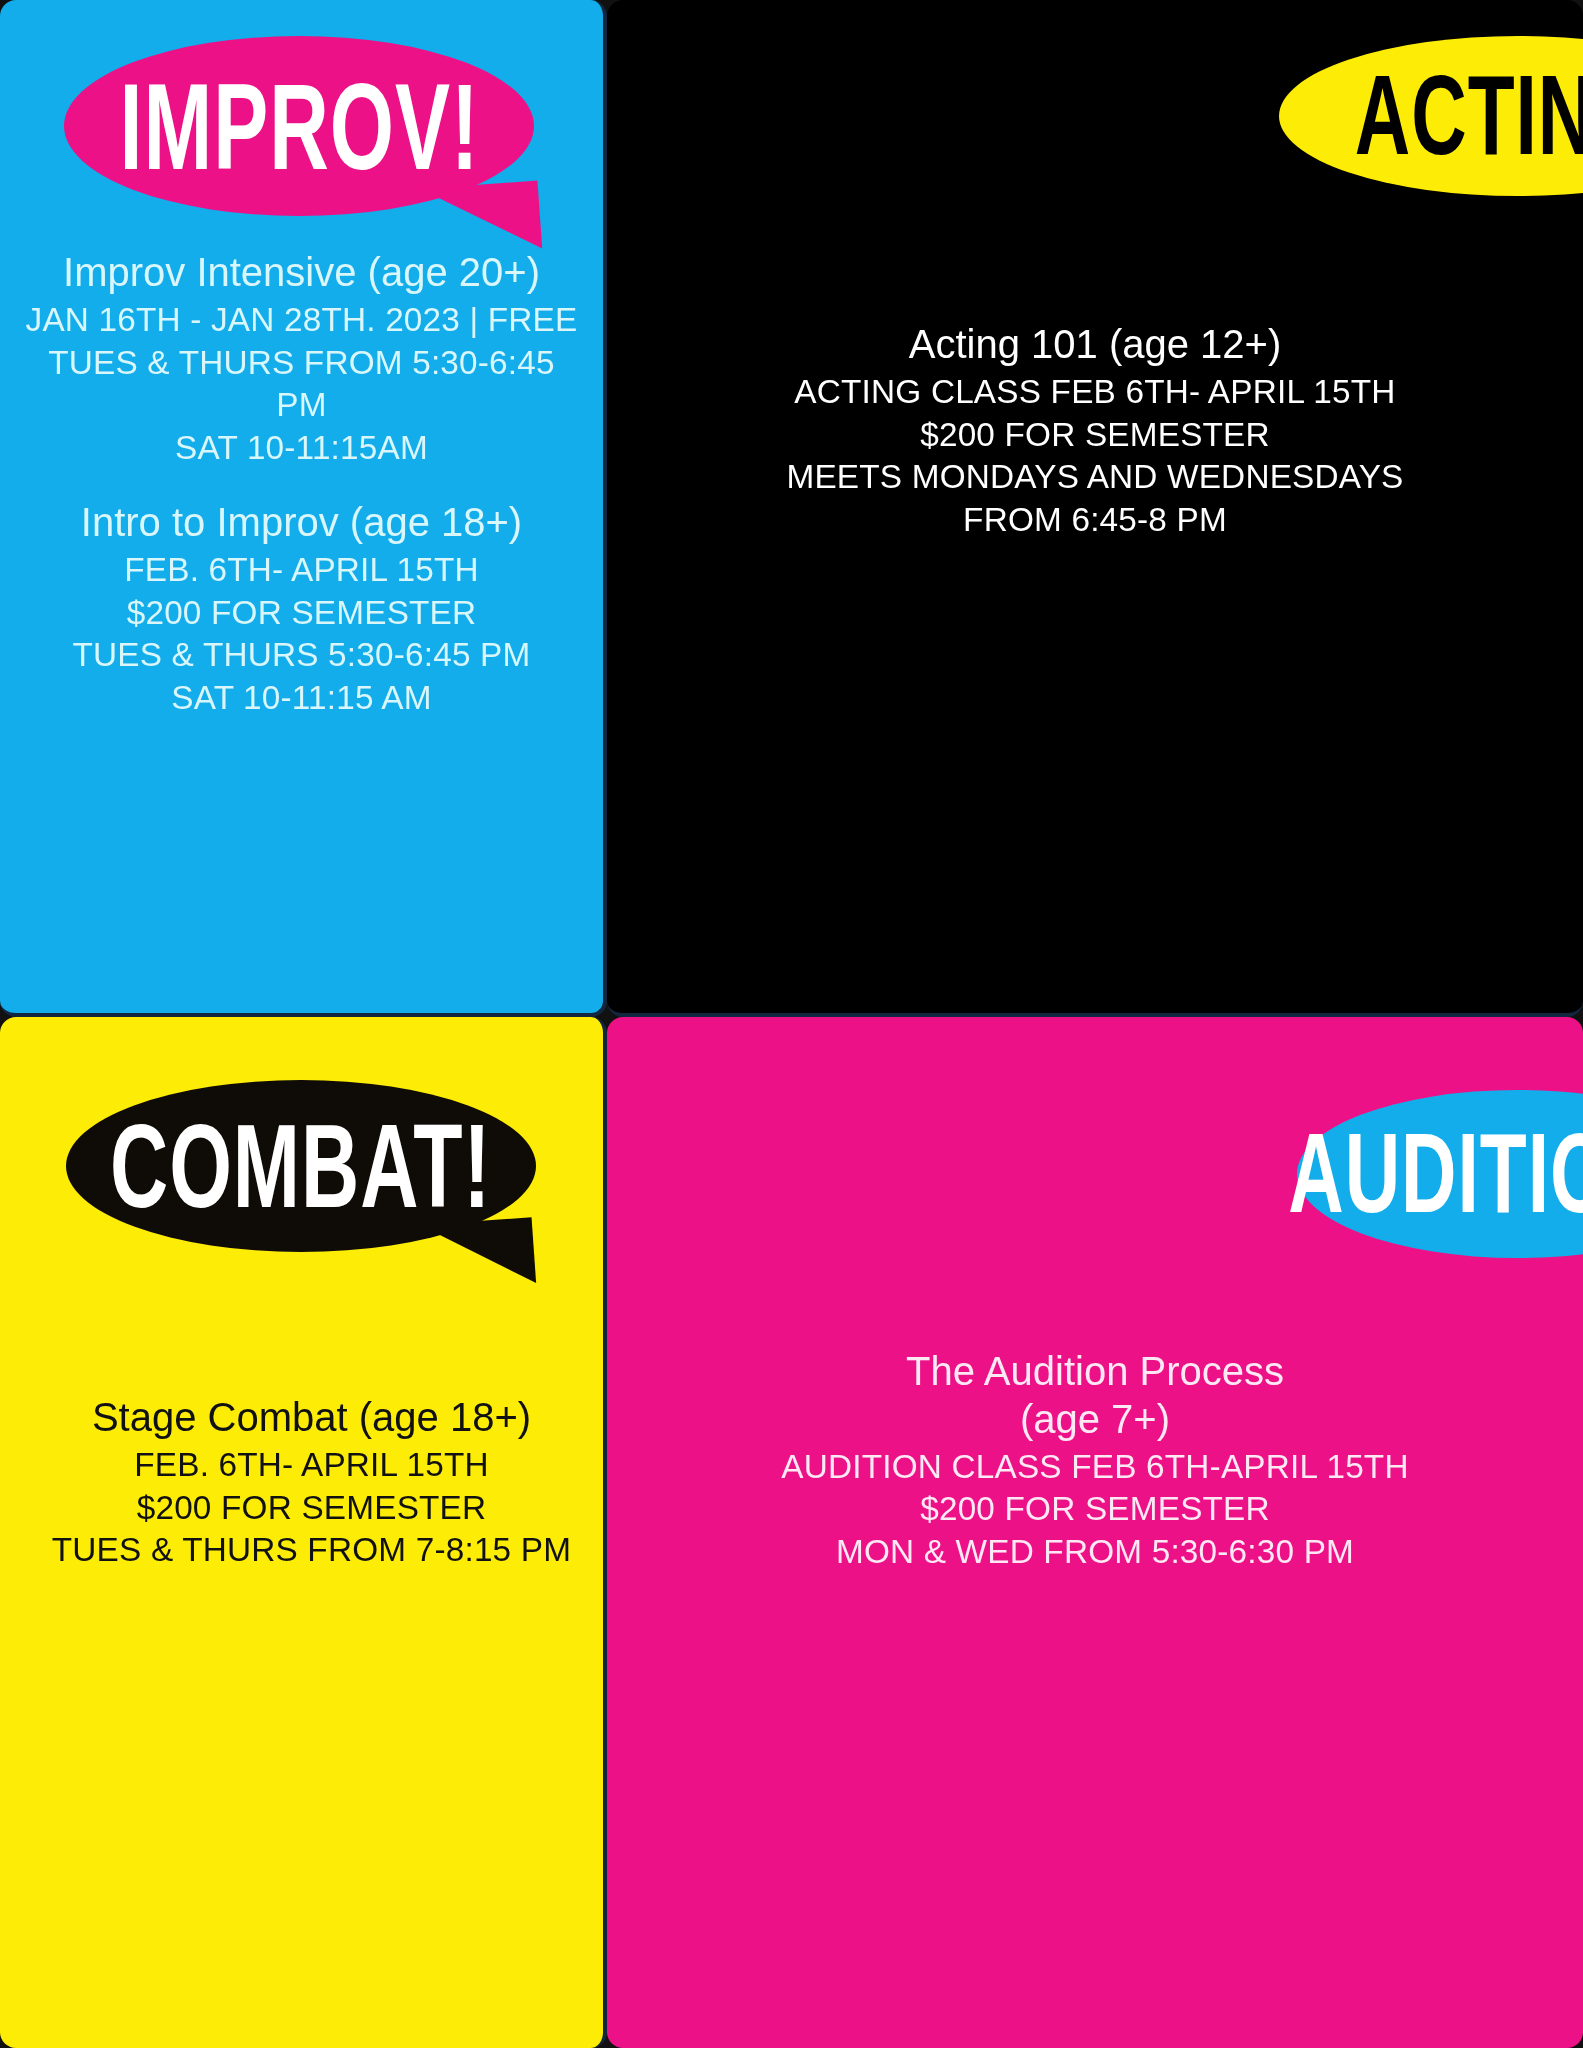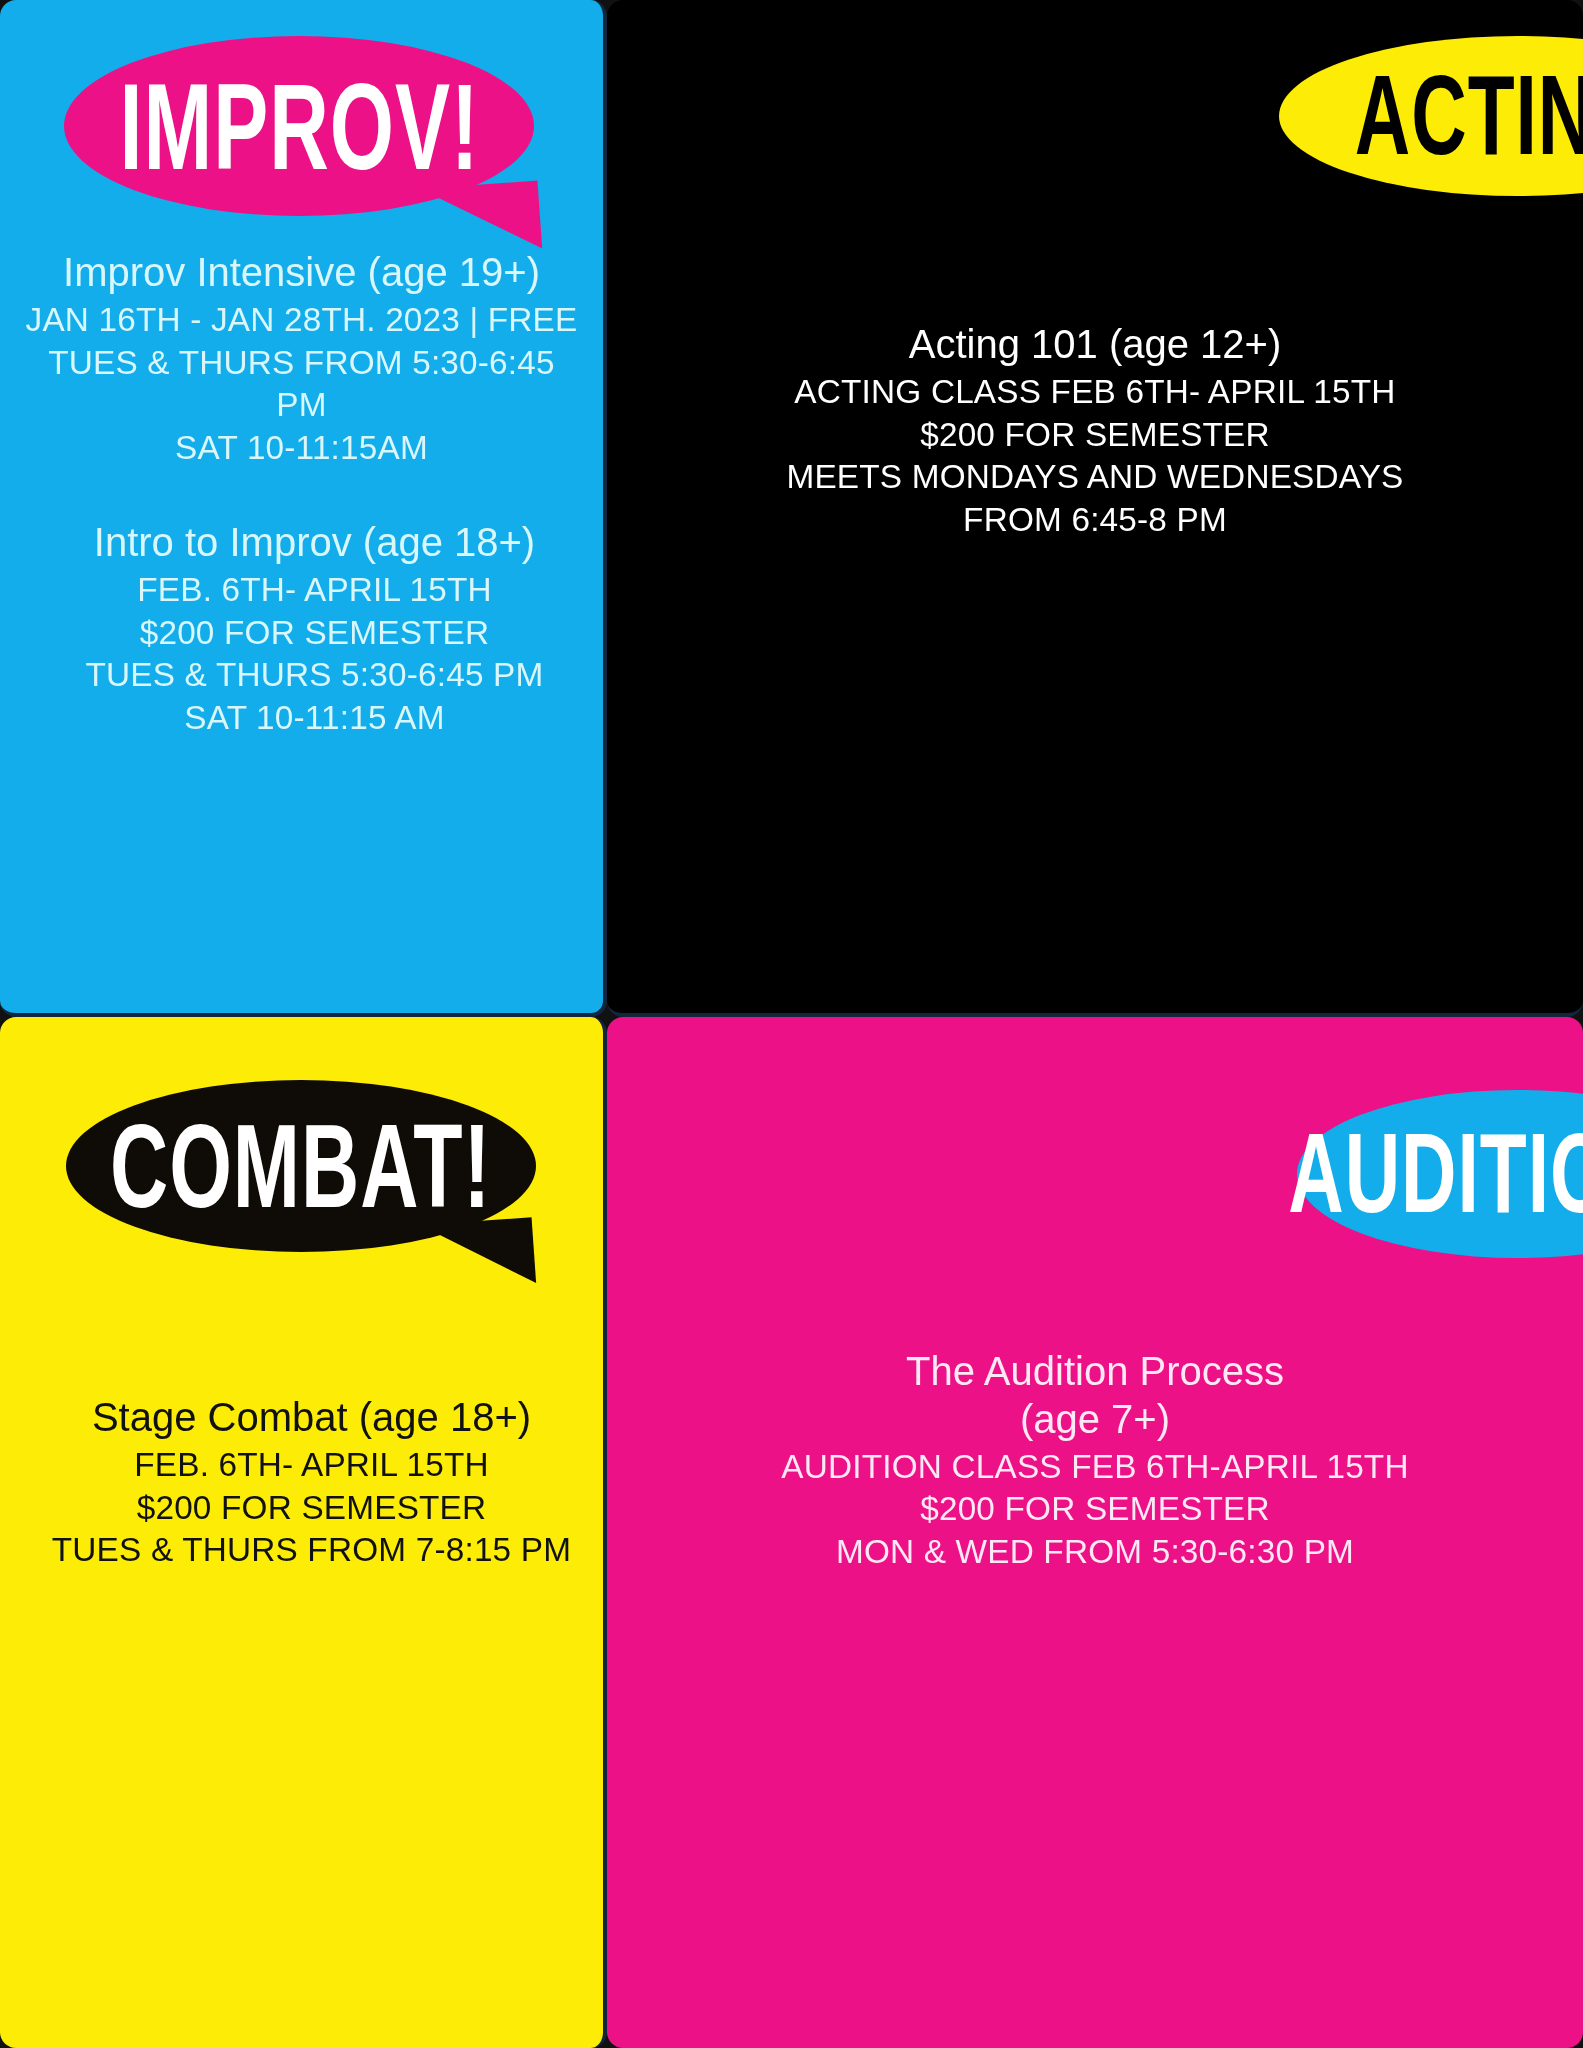--- a/index.html
+++ b/index.html
@@ -109,27 +109,27 @@
 <div class="poster">
 
   <div class="panel p-improv">
     <div class="bubble b-improv">
       <div class="tail"></div>
       <div class="oval"></div>
       <div class="word">IMPROV!</div>
     </div>
 
     <div class="block improv-a" style="top: 250px;">
-      <div class="course-title t-cyan">Improv Intensive (age 19+)</div>
+      <div class="course-title t-cyan">Improv Intensive (age 20+)</div>
       <div class="course-line t-cyan">JAN 16TH - JAN 28TH. 2023 | FREE</div>
       <div class="course-line t-cyan">TUES &amp; THURS FROM 5:30-6:45 PM</div>
       <div class="course-line t-cyan">SAT 10-11:15AM</div>
     </div>
 
-    <div class="block improv-b" style="top: 520px; margin-left: 13px;">
+    <div class="block improv-b" style="top: 500px;">
       <div class="course-title t-cyan">Intro to Improv (age 18+)</div>
       <div class="course-line t-cyan">FEB. 6TH- APRIL 15TH</div>
       <div class="course-line t-cyan">$200 FOR SEMESTER</div>
       <div class="course-line t-cyan">TUES &amp; THURS 5:30-6:45 PM</div>
       <div class="course-line t-cyan">SAT 10-11:15 AM</div>
     </div>
   </div>
 
   <div class="panel p-acting">
     <div class="bubble b-acting">

